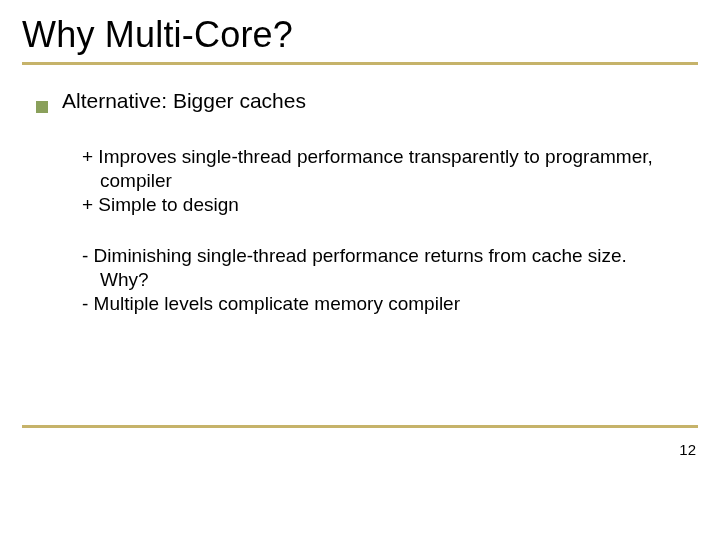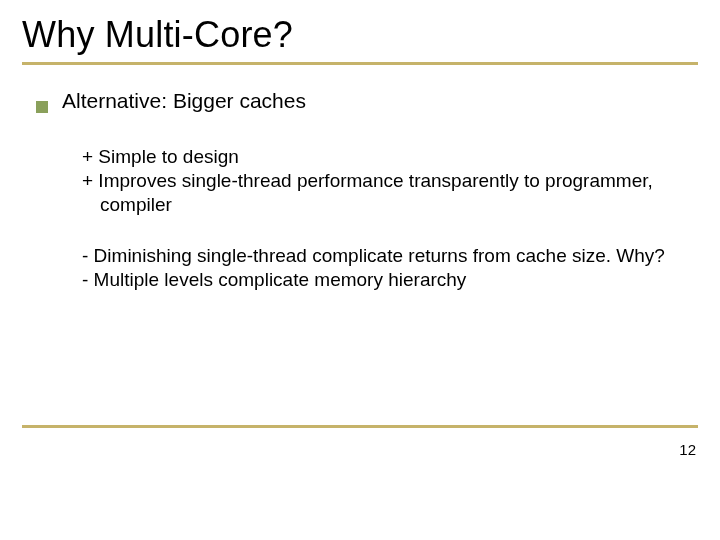--- a/index.html
+++ b/index.html
@@ -85,25 +85,25 @@
 
   <h1 class="title">Why Multi-Core?</h1>
   <hr class="title-rule">
 
   <div class="bullet-row">
     <span class="bullet-icon"></span>
     <span class="bullet-text">Alternative: Bigger caches</span>
   </div>
 
   <div class="body-block">
+    <div class="line">+ Improves single-thread performance transparently to programmer, compiler</div>
     <div class="line">+ Simple to design</div>
-    <div class="line">+ Improves single-thread performance transparently to programmer, compiler</div>
   </div>
 
   <div class="body-block">
-    <div class="line">- Diminishing single-thread complicate returns from cache size. Why?</div>
-    <div class="line">- Multiple levels complicate memory hierarchy</div>
+    <div class="line">- Diminishing single-thread performance returns from cache size. Why?</div>
+    <div class="line">- Multiple levels complicate memory compiler</div>
   </div>
 
   <hr class="footer-rule">
   <div class="page-num">12</div>
 
 </div>
 
 </body></html>

